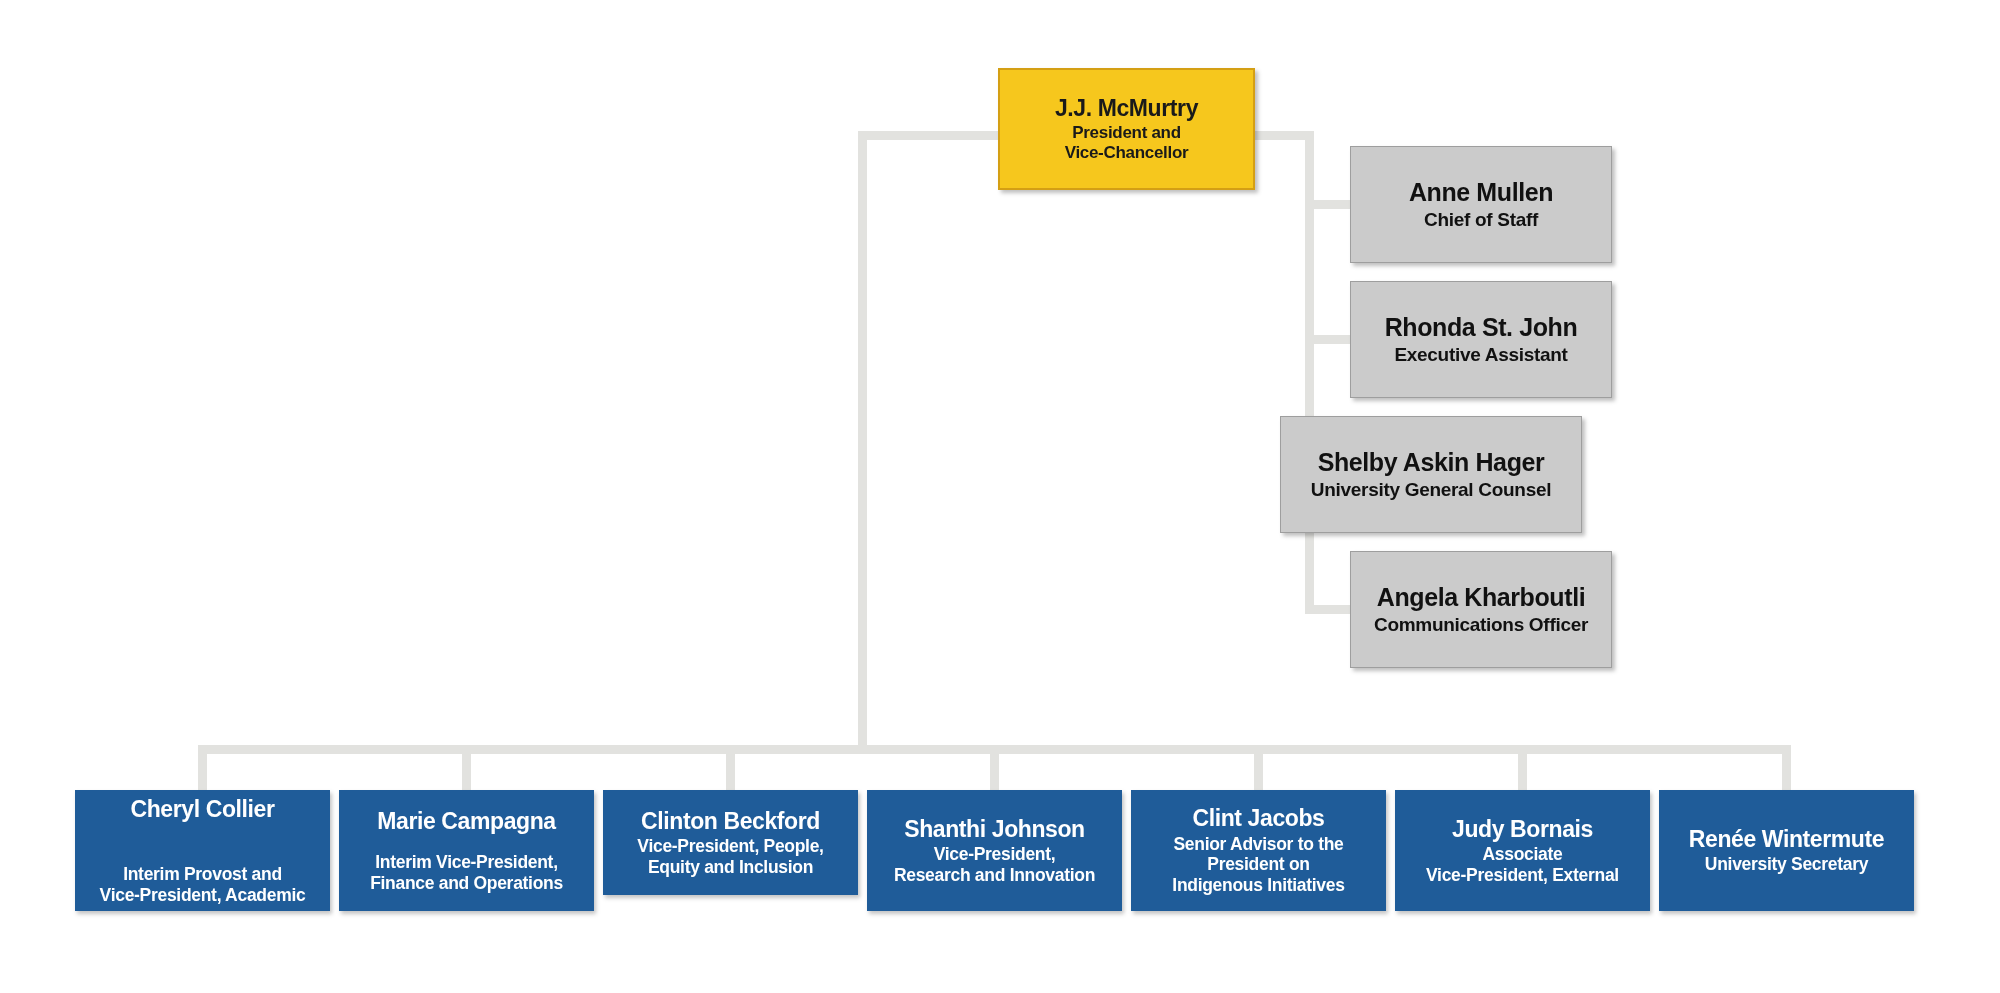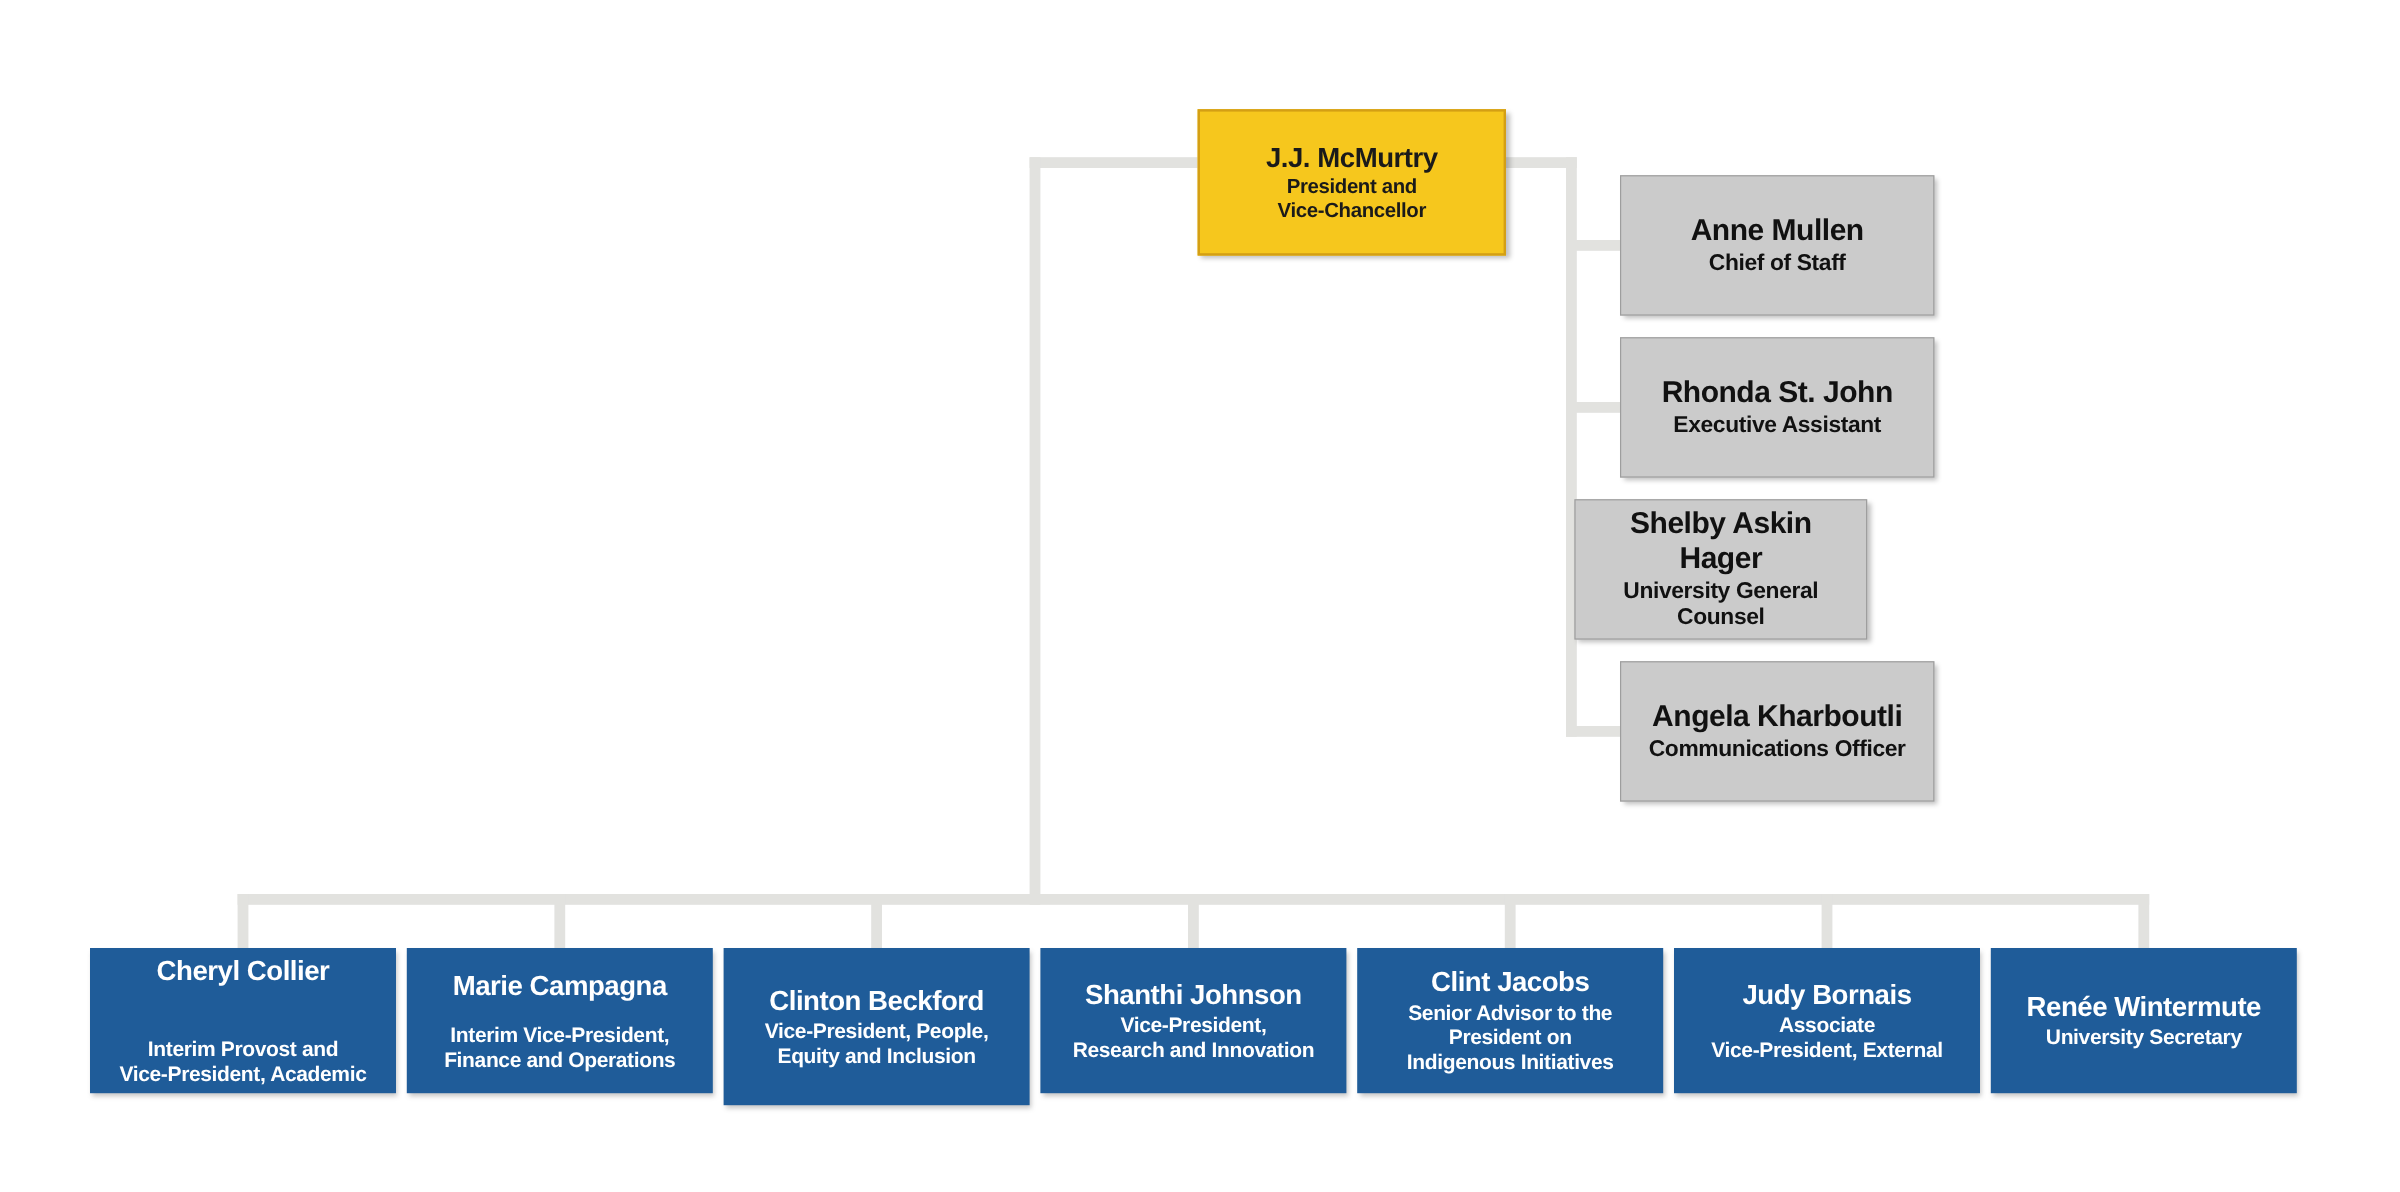--- a/index.html
+++ b/index.html
@@ -40,21 +40,20 @@
     letter-spacing: -0.3px;
     line-height: 1.18;
     white-space: pre-line;
     margin-top: 2px;
   }
   .node.president {
     background: var(--president-fill, #f6c71d);
     border: 2px solid var(--president-border, #d49f14);
     box-shadow: 3px 3px 4px rgba(0,0,0,0.25);
     color: #1a1a1a;
-    margin-top: 23px;
   }
   .node.president .name  { font-size: 23px; }
   .node.president .title { font-size: 17px; }
   .node.staff {
     background: var(--staff-fill, #cbcbcb);
     border: 1px solid var(--staff-border, #9e9e9e);
     box-shadow: 3px 3px 4px rgba(0,0,0,0.25);
     color: #111111;
   }
   .node.staff .name  { font-size: 25px; }
@@ -96,21 +95,21 @@
   <div class="node staff" style="left: 1350px; top: 146px; width: 262px; height: 117px;">
     <div class="name">Anne Mullen</div>
     <div class="title">Chief of Staff</div>
   </div>
 
   <div class="node staff" style="left: 1350px; top: 281px; width: 262px; height: 117px;">
     <div class="name">Rhonda St. John</div>
     <div class="title">Executive Assistant</div>
   </div>
 
-  <div class="node staff" style="left: 1312px; top: 416px; width: 244px; height: 117px;">
+  <div class="node staff" style="left: 1280px; top: 416px; width: 302px; height: 117px;">
     <div class="name">Shelby Askin Hager</div>
     <div class="title">University General Counsel</div>
   </div>
 
   <div class="node staff" style="left: 1350px; top: 551px; width: 262px; height: 117px;">
     <div class="name">Angela Kharboutli</div>
     <div class="title">Communications Officer</div>
   </div>
 
   <div class="node leader" style="left: 75px; top: 790px; width: 255px; height: 121px; gap: 40px;">
@@ -118,21 +117,21 @@
     <div class="title">Interim Provost and
 Vice-President, Academic</div>
   </div>
 
   <div class="node leader" style="left: 339px; top: 790px; width: 255px; height: 121px; gap: 16px;">
     <div class="name">Marie Campagna</div>
     <div class="title">Interim Vice-President,
 Finance and Operations</div>
   </div>
 
-  <div class="node leader" style="left: 603px; top: 790px; width: 255px; height: 131px;">
+  <div class="node leader" style="left: 603px; top: 790px; width: 255px; height: 105px;">
     <div class="name">Clinton Beckford</div>
     <div class="title">Vice-President, People,
 Equity and Inclusion</div>
   </div>
 
   <div class="node leader" style="left: 867px; top: 790px; width: 255px; height: 121px;">
     <div class="name">Shanthi Johnson</div>
     <div class="title">Vice-President,
 Research and Innovation</div>
   </div>

